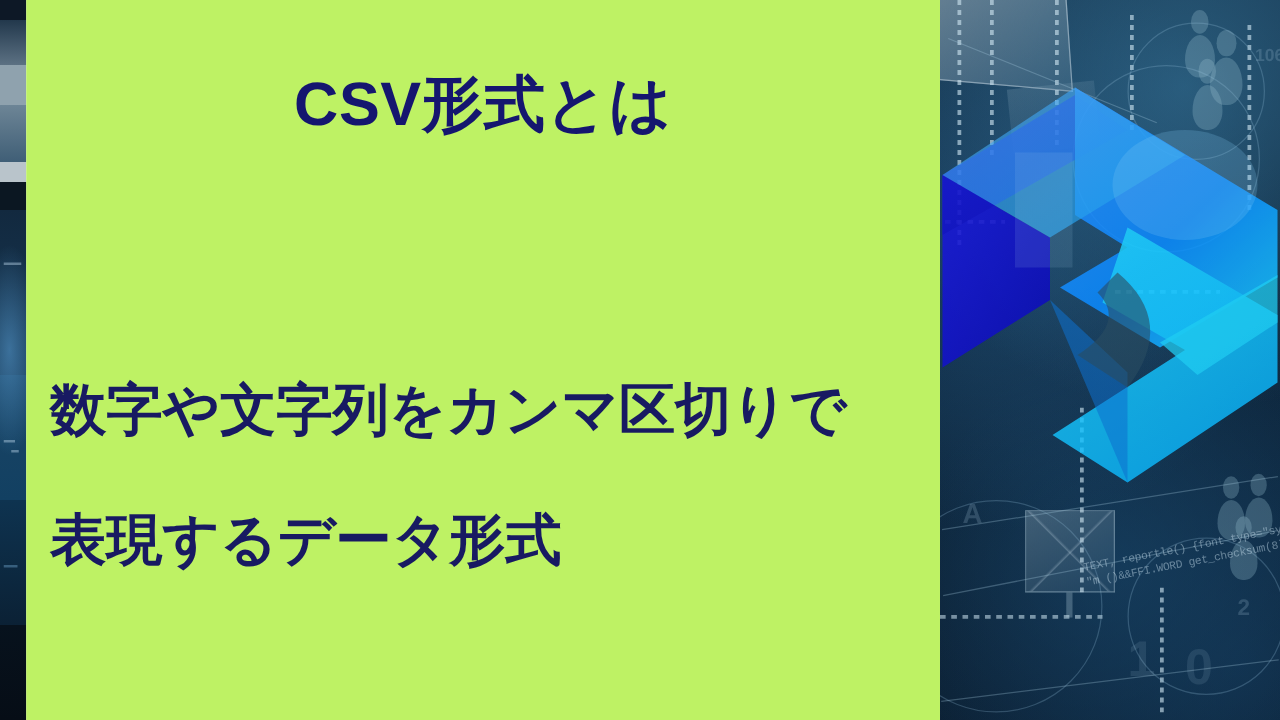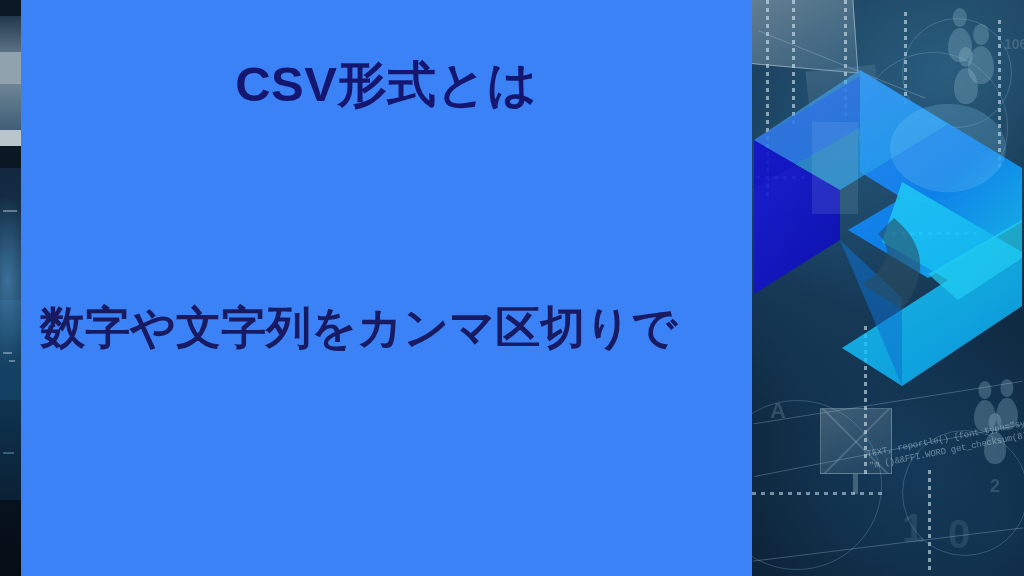--- a/index.html
+++ b/index.html
@@ -35,21 +35,21 @@
     background:radial-gradient(ellipse at 40% 50%, rgba(90,160,215,.55), rgba(20,60,95,0) 70%);
   }
   #left-strip .ls-streak {
     position:absolute; left:3px; width:14px; height:2px;
     background:rgba(185,210,230,.45);
   }
 
   
   #canvas {
     position:absolute; left:21px; top:0; width:731px; height:576px;
-    background:#3b82f6;
+    background:#bef264;
   }
 
   #slide-title {
     position:absolute;
     left:0; right:0; top:56px;
     text-align:center;
     font-size:49px;
     line-height:1.18;
     letter-spacing:0.5px;
     font-weight:700;
@@ -186,20 +186,21 @@
     <div class="ls-streak" style="top:360px;left:9px;width:6px;"></div>
     <div class="ls-streak" style="top:452px;width:11px;background:rgba(120,175,215,.40);"></div>
   </div>
 
   <div id="canvas">
 
     <h1 id="slide-title">CSV形式とは</h1>
 
     <div id="slide-body">
       <span class="body-line">数字や文字列をカンマ区切りで</span>
+      <span class="body-line">表現するデータ形式</span>
     </div>
 
   </div>
 
   <div id="right-panel">
 
     <div class="bg-layer" id="bg-base"></div>
 
     <div id="bg-screen-a"></div>
     <div id="bg-screen-b"></div>

